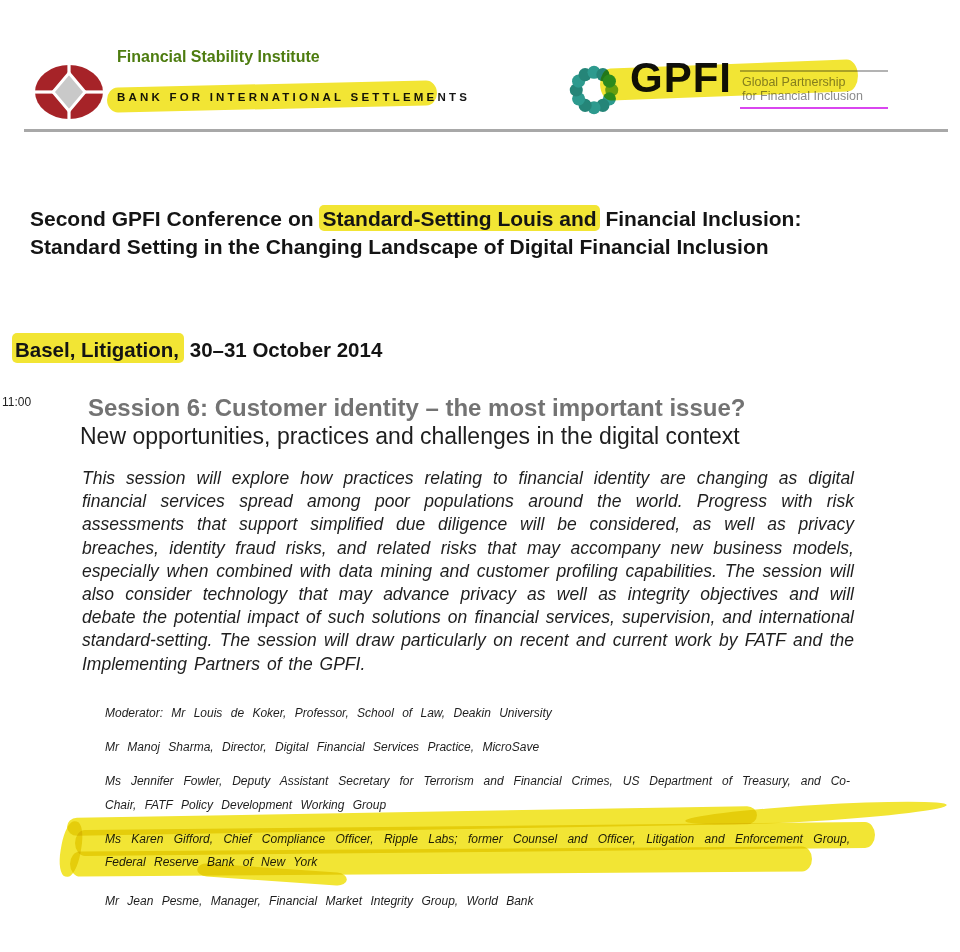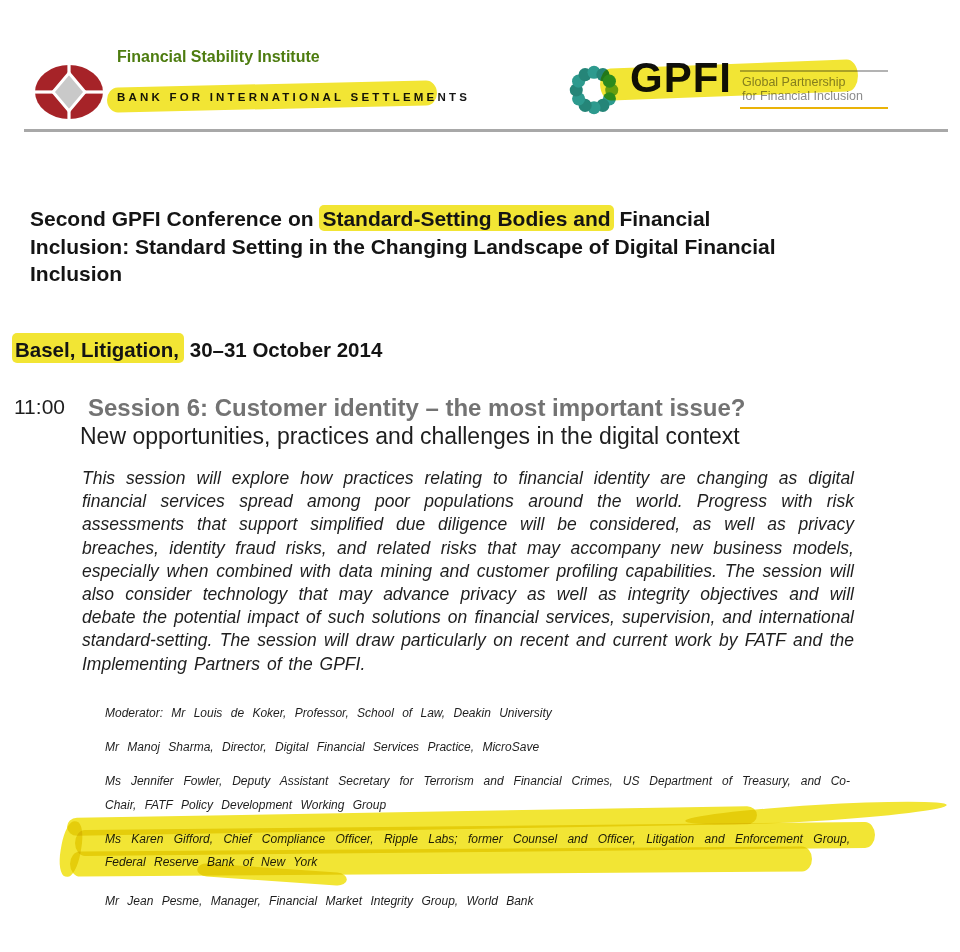--- a/index.html
+++ b/index.html
@@ -33,34 +33,34 @@
   .bank-hl{left:-10px;top:-2px;width:330px;height:25px;transform:rotate(-1.3deg);}
   .gpfi{position:absolute;left:566px;top:58px;width:330px;height:66px;}
   .gpfi-hl{left:34px;top:6px;width:258px;height:32px;transform:rotate(-2.2deg);}
   .gpfi-ring{position:absolute;left:0;top:4px;width:56px;height:56px;}
   .gpfi-acronym{
     position:absolute;left:64px;top:-4px;font-size:42px;font-weight:bold;
     letter-spacing:1px;color:#101010;z-index:1;
   }
   .gpfi-tagline{
     position:absolute;left:174px;top:12px;width:146px;z-index:1;
-    border-top:2px solid #b3b3b3;border-bottom:2px solid #eab308;
+    border-top:2px solid #b3b3b3;border-bottom:2px solid #d946ef;
     padding:3px 0 4px 2px;font-size:12.5px;line-height:14px;color:var(--tagline_gray);
   }
   .header-rule{position:absolute;left:24px;top:129px;width:924px;height:3px;background:var(--rule_gray);}
   
   .doc-title{
     position:absolute;left:30px;top:205px;width:784px;
     font-size:21px;font-weight:bold;line-height:27.5px;color:#141414;
   }
   .hl-inline{background:var(--highlight);border-radius:5px;padding:2px 3px 1px;}
   .event-date{position:absolute;left:12px;top:338px;font-size:20.5px;font-weight:bold;color:#141414;}
   .event-date .hl-inline{padding:5px 5px 2px 3px;}
   
-  .session-time{position:absolute;left:14px;top:395px;font-size:21px;}
+  .session-time{position:absolute;left:2px;top:395px;font-size:12px;}
   .session-heading{position:absolute;left:88px;top:394px;font-size:24px;font-weight:bold;color:#737373;}
   .session-sub{position:absolute;left:80px;top:423px;font-size:23px;}
   .session-desc{
     position:absolute;left:70px;top:455px;width:772px;
     font-size:17.5px;font-style:italic;line-height:23.2px;
     text-align:justify;word-spacing:2px;margin:12px;
   }
   
   .people{
     position:absolute;left:105px;top:702px;width:745px;
@@ -124,21 +124,21 @@
     <div class="gpfi-acronym">GPFI</div>
     <div class="gpfi-tagline">
       <div>Global Partnership</div>
       <div>for Financial Inclusion</div>
     </div>
     <div class="swipe gpfi-hl"></div>
   </div>
 
   <div class="header-rule"></div>
 
-  <div class="doc-title"><span>Second GPFI Conference on </span><span class="hl-inline">Standard-Setting Bodies and</span><span> Financial Inclusion: Standard Setting in the Changing Landscape of Digital Financial Inclusion</span></div>
+  <div class="doc-title"><span>Second GPFI Conference on </span><span class="hl-inline">Standard-Setting Louis and</span><span> Financial Inclusion: Standard Setting in the Changing Landscape of Digital Financial Inclusion</span></div>
 
   <div class="event-date"><span class="hl-inline">Basel, Litigation,</span><span> 30–31 October 2014</span></div>
 
   <div class="session-time">11:00</div>
   <div class="session-heading">Session 6: Customer identity – the most important issue?</div>
   <div class="session-sub">New opportunities, practices and challenges in the digital context</div>
   <p class="session-desc">This session will explore how practices relating to financial identity are changing as digital financial services spread among poor populations around the world. Progress with risk assessments that support simplified due diligence will be considered, as well as privacy breaches, identity fraud risks, and related risks that may accompany new business models, especially when combined with data mining and customer profiling capabilities. The session will also consider technology that may advance privacy as well as integrity objectives and will debate the potential impact of such solutions on financial services, supervision, and international standard-setting. The session will draw particularly on recent and current work by FATF and the Implementing Partners of the GPFI.</p>
 
   <div class="people">
     <p class="moderator">Moderator: Mr Louis de Koker, Professor, School of Law, Deakin University</p>

